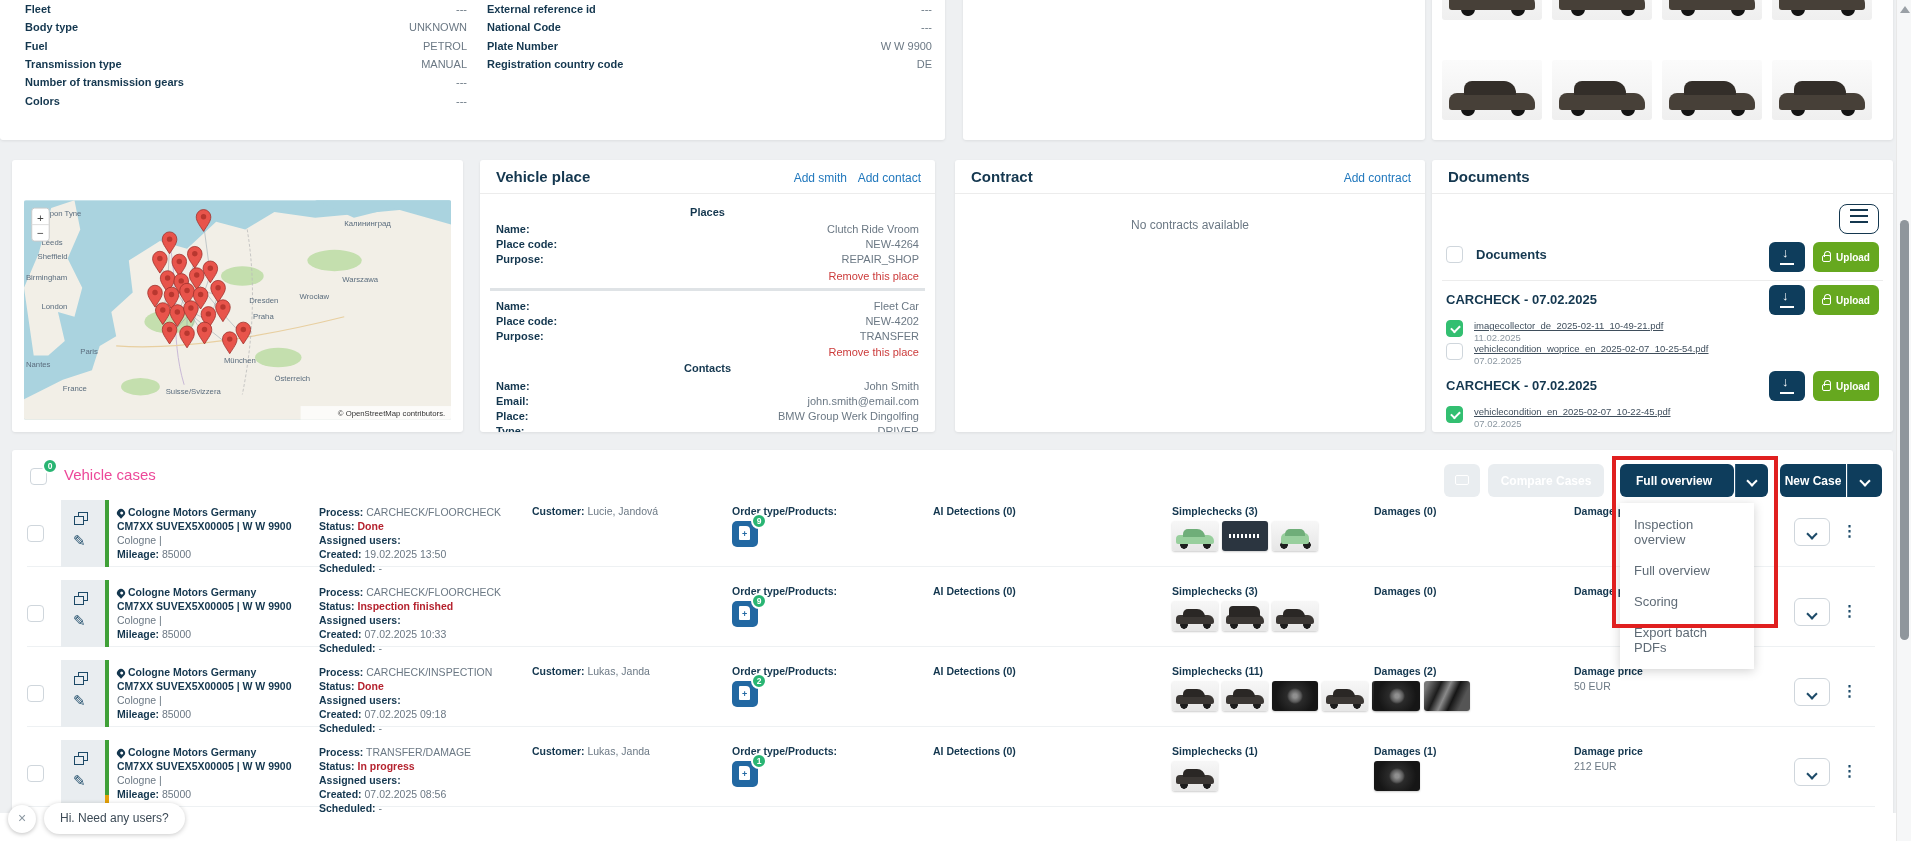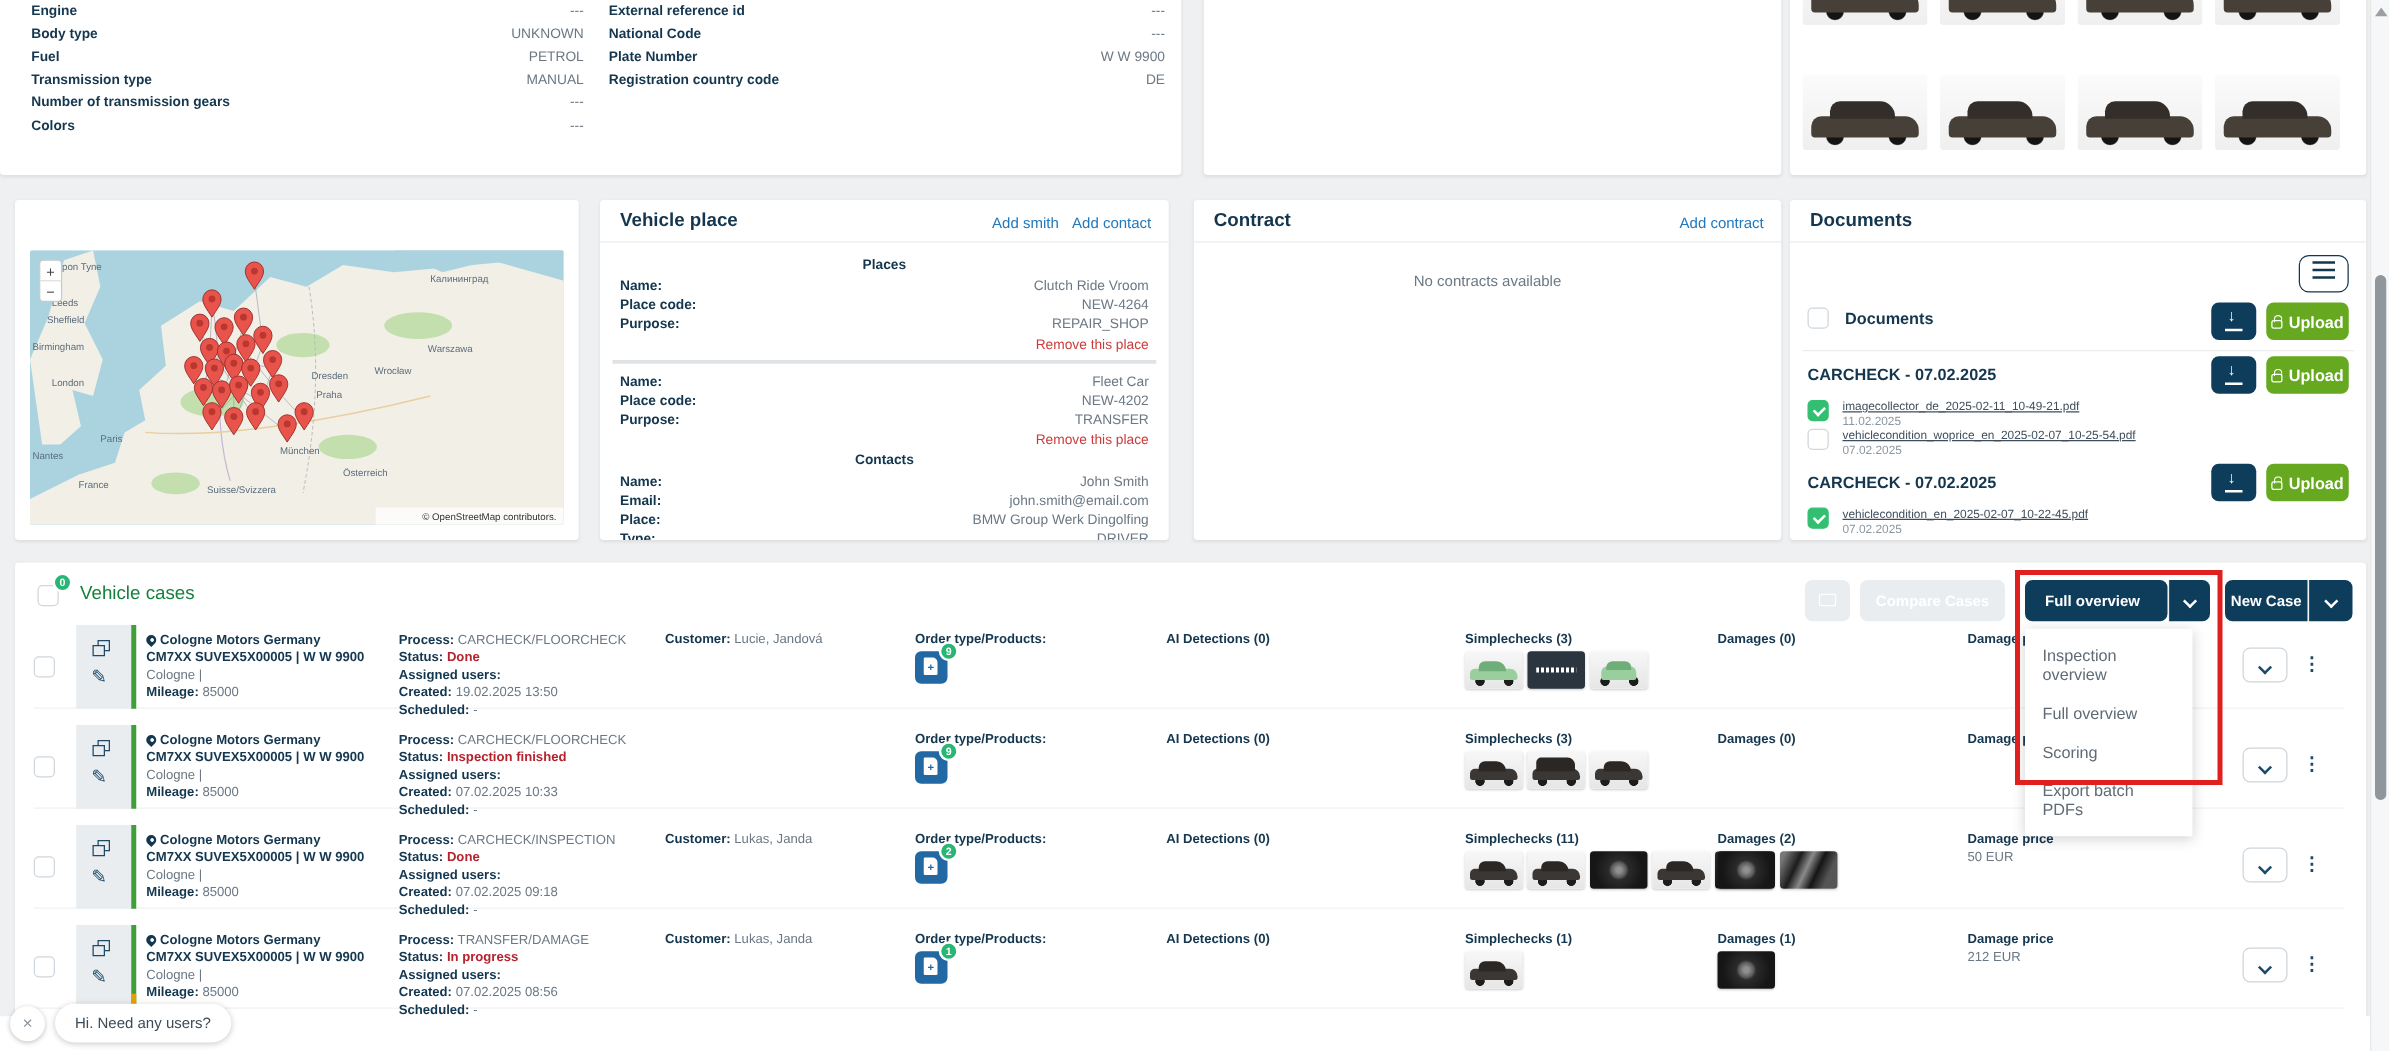--- a/index.html
+++ b/index.html
@@ -13,21 +13,21 @@
   .val { color:#6b7884; }
   
   .kvrow { position:absolute; font-size:11px; }
   
   .cb { display:inline-block; width:17px; height:17px; border:1px solid #cfd6dc; border-radius:4px; background:#fff; position:absolute; cursor:pointer; }
   .cb.checked { background:#33bf71; border-color:#33bf71; }
   .cb.checked::after { content:""; position:absolute; left:4px; top:4px; width:7px; height:4px;
     border-left:2px solid #fff; border-bottom:2px solid #fff; transform:rotate(-45deg); }
   
   .btn-navy { background:#0e3d5c; color:#fff; border:none; border-radius:6px; font-weight:bold; font-size:12px; cursor:pointer; }
-  .btn-green { background:#66a81f; color:#fff; border:none; border-radius:6px; font-weight:bold; font-size:13px; cursor:pointer; }
+  .btn-green { background:#66a81f; color:#fff; border:none; border-radius:6px; font-weight:bold; font-size:10px; cursor:pointer; }
   .btn-disabled { background:#e9edf0; color:#fff; border:none; border-radius:6px; font-weight:bold; font-size:12px; }
   .chev { display:inline-block; width:8px; height:8px; border-right:2px solid #fff; border-bottom:2px solid #fff; transform:rotate(45deg); }
   .chev.navy { border-color:#1c4a68; }
   
   .dlbtn { position:absolute; width:36px; height:30px; background:#0e3d5c; border-radius:6px; border:none; cursor:pointer; color:#fff; }
   .dlbtn .arr { position:absolute; left:13px; top:3px; font-size:13px; font-weight:bold; }
   .dlbtn .bar { position:absolute; left:11px; bottom:7px; width:14px; border-bottom:2px solid #fff; }
   .upbtn { position:absolute; width:66px; height:30px; }
   .lock { display:inline-block; width:9px; height:7px; border:1.5px solid #fff; border-radius:2px; position:relative; margin-right:5px; top:1px; }
   .lock::before { content:""; position:absolute; left:1px; top:-5px; width:5px; height:5px; border:1.5px solid #fff; border-bottom:none; border-radius:4px 4px 0 0; }
@@ -99,21 +99,21 @@
   
   .chat-x { position:absolute; left:8px; top:805px; width:28px; height:28px; background:#fff; border-radius:50%; box-shadow:0 1px 4px rgba(0,0,0,.25); text-align:center; line-height:26px; color:#8b97a1; font-size:14px; cursor:pointer; z-index:60; }
   .chat-pill { position:absolute; left:44px; top:803px; height:31px; background:#fff; border-radius:16px; box-shadow:0 1px 5px rgba(0,0,0,.22); padding:0 16px; line-height:31px; font-size:12px; color:#3c4a56; cursor:pointer; z-index:60; }
   .footer-strip { position:absolute; left:0; top:813px; width:1896px; height:28px; background:#fff; z-index:50; }
   .maplbl { font-size:8px; fill:#5b6d7e; }
 </style>
 </head>
 <body>
 
 <div class="panel" style="left:0; top:-12px; width:945px; height:152px;">
-  <div class="kvrow" style="left:25px; top:15px;"><b class="lbl">Engine</b></div>
+  <div class="kvrow" style="left:25px; top:15px;"><b class="lbl">Fleet</b></div>
   <div class="kvrow" style="left:25px; top:33px;"><b class="lbl">Body type</b></div>
   <div class="kvrow" style="left:25px; top:52px;"><b class="lbl">Fuel</b></div>
   <div class="kvrow" style="left:25px; top:70px;"><b class="lbl">Transmission type</b></div>
   <div class="kvrow" style="left:25px; top:88px;"><b class="lbl">Number of transmission gears</b></div>
   <div class="kvrow" style="left:25px; top:107px;"><b class="lbl">Colors</b></div>
   <div class="kvrow val" style="left:247px; top:15px; width:220px; text-align:right;">---</div>
   <div class="kvrow val" style="left:247px; top:33px; width:220px; text-align:right;">UNKNOWN</div>
   <div class="kvrow val" style="left:247px; top:52px; width:220px; text-align:right;">PETROL</div>
   <div class="kvrow val" style="left:247px; top:70px; width:220px; text-align:right;">MANUAL</div>
   <div class="kvrow val" style="left:247px; top:88px; width:220px; text-align:right;">---</div>
@@ -384,21 +384,21 @@
     </button>
   <button class="upbtn btn-green" style="right:14px; top:211px;"><span class="lock"></span><span>Upload</span></button>
   <span class="cb checked" style="left:14px; top:246px;"></span>
   <span class="filelink" style="position:absolute; left:42px; top:246px;">vehiclecondition_en_2025-02-07_10-22-45.pdf</span>
   <span class="filedate" style="position:absolute; left:42px; top:258px;">07.02.2025</span>
 </div>
 
 <div class="panel" style="left:12px; top:450px; width:1881px; height:391px; border-radius:3px 3px 0 0;">
   <span class="cb" style="left:18px; top:18px;"></span>
   <span style="position:absolute; left:30px; top:8px; width:16px; height:16px; background:#29b573; border:2px solid #fff; border-radius:50%; color:#fff; font-size:8.5px; font-weight:bold; text-align:center; line-height:12px; z-index:2;">0</span>
-  <span style="position:absolute; left:52px; top:16px; font-size:15px; color:#15803d;">Vehicle cases</span>
+  <span style="position:absolute; left:52px; top:16px; font-size:15px; color:#ec4899;">Vehicle cases</span>
 
   <button class="btn-disabled" style="position:absolute; left:1432px; top:14px; width:36px; height:33px;">
     <span style="display:inline-block; width:14px; height:10px; border:1.6px solid #fff; border-radius:2px; position:relative;"></span>
   </button>
   <button class="btn-disabled" style="position:absolute; left:1476px; top:14px; width:116px; height:33px;">Compare Cases</button>
   <button class="btn-navy" style="position:absolute; left:1608px; top:14px; width:114px; height:33px; z-index:36; text-align:left; padding-left:16px;">Full overview</button>
   <button class="btn-navy" style="position:absolute; left:1723px; top:14px; width:33px; height:33px; z-index:36; border-left:1px solid #2a5878; border-radius:0 6px 6px 0;"><span class="chev"></span></button>
   <button class="btn-navy" style="position:absolute; left:1768px; top:14px; width:66px; height:33px; border-radius:6px 0 0 6px;">New Case</button>
   <button class="btn-navy" style="position:absolute; left:1835px; top:14px; width:35px; height:33px; border-left:1px solid #2a5878; border-radius:0 6px 6px 0;"><span class="chev"></span></button>
 

